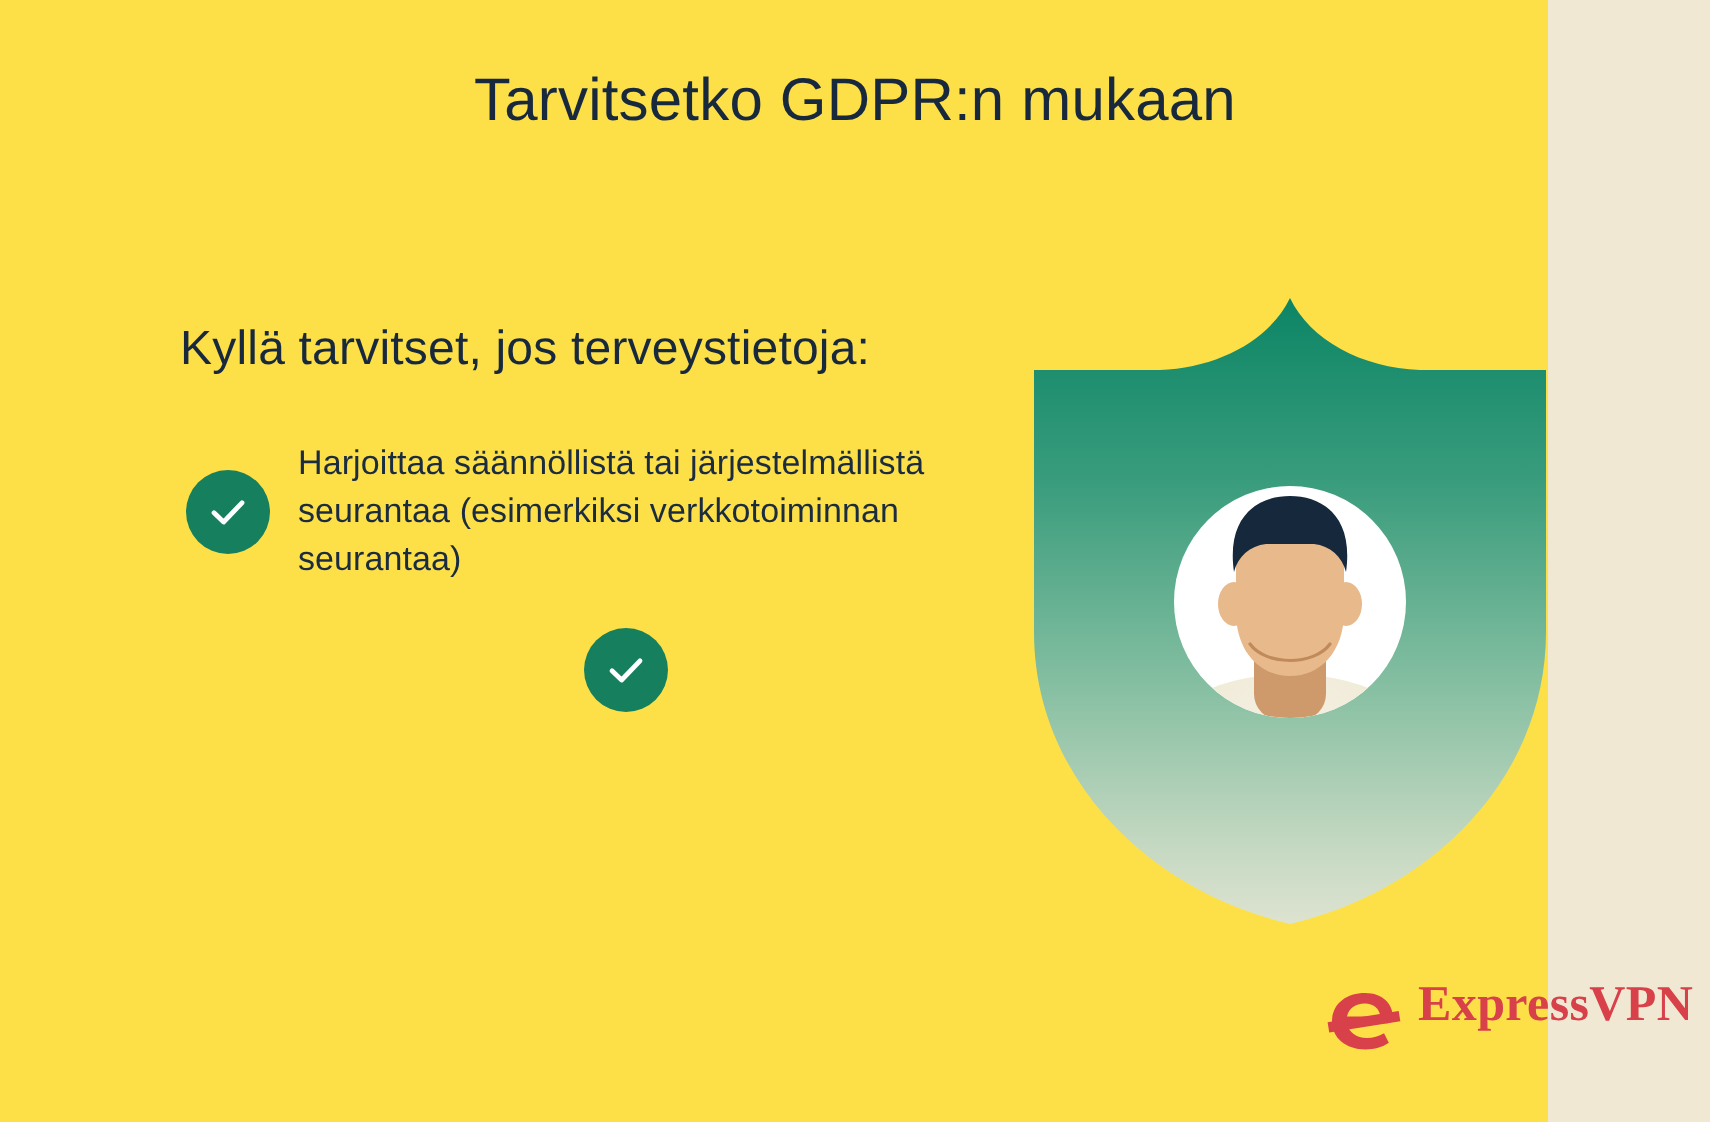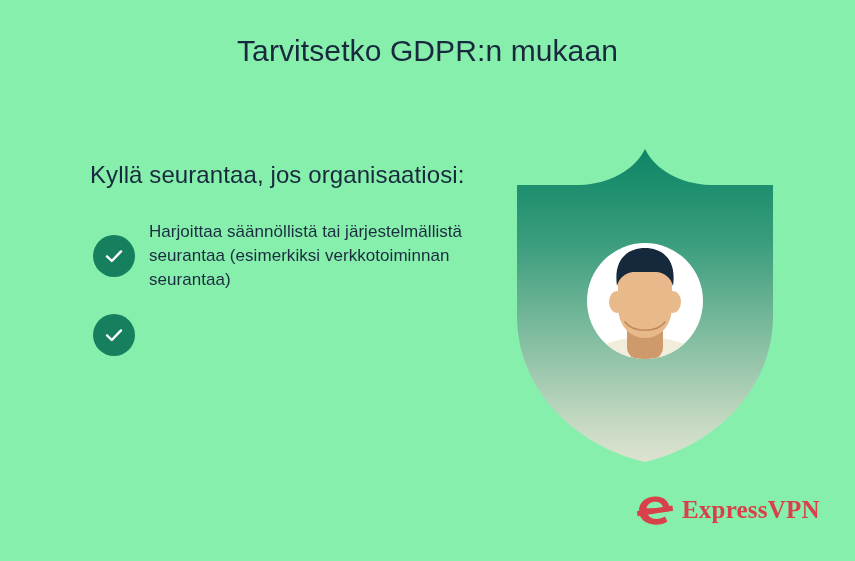--- a/index.html
+++ b/index.html
@@ -8,23 +8,23 @@
   }
   body {
     width: 855px;
     height: 561px;
     background: #f0e8d2;
     font-family: "Liberation Sans", sans-serif;
     overflow: hidden;
   }
   #infographic {
     position: relative;
-    width: 855px;
+    width: 774px;
     height: 561px;
-    background: #86efac;
+    background: #fde047;
   }
 
   
   #title-block {
     position: absolute;
     left: 0;
     top: 30px;
     width: 855px;
     text-align: center;
     color: #18293d;
@@ -54,20 +54,21 @@
     position: absolute;
     left: 93px;
     top: 218px;
     width: 440px;
   }
   .check-item {
     position: relative;
     display: flex;
     align-items: flex-start;
     margin-bottom: 16px;
+    justify-content: center;
   }
   .check-badge {
     flex: 0 0 auto;
     width: 42px;
     height: 42px;
     border-radius: 50%;
     background: #16805e;
     display: flex;
     align-items: center;
     justify-content: center;
@@ -95,24 +96,23 @@
     width: 285px;
     height: 330px;
   }
   #shield-graphic svg {
     display: block;
   }
 
   
   #logo {
     position: absolute;
-    left: 634px;
+    left: 661px;
     top: 490px;
     display: flex;
-    align-items: center;
   }
   #logo-mark {
     flex: 0 0 auto;
     width: 40px;
     height: 40px;
   }
   #logo-wordmark {
     margin-left: 8px;
     color: #d8414a;
     font-family: "Liberation Serif", serif;
@@ -125,21 +125,21 @@
 </style>
 </head>
 <body>
 
 <div id="infographic">
 
   <div id="title-block">
     <span class="tline">Tarvitsetko GDPR:n mukaan</span>
   </div>
 
-  <div id="subheading">Kyllä seurantaa, jos organisaatiosi:</div>
+  <div id="subheading">Kyllä tarvitset, jos terveystietoja:</div>
 
   <div id="checklist">
 
     <div class="check-item rows3">
       <div class="check-badge">
         <svg width="24" height="24" viewBox="0 0 24 24" aria-hidden="true">
           <path d="M5 12.4 L9.8 17 L19 7.4" fill="none" stroke="#ffffff" stroke-width="2.4" stroke-linecap="round" stroke-linejoin="round"></path>
         </svg>
       </div>
       <div class="check-text">Harjoittaa säännöllistä tai järjestelmällistä seurantaa (esimerkiksi verkkotoiminnan seurantaa)</div>

